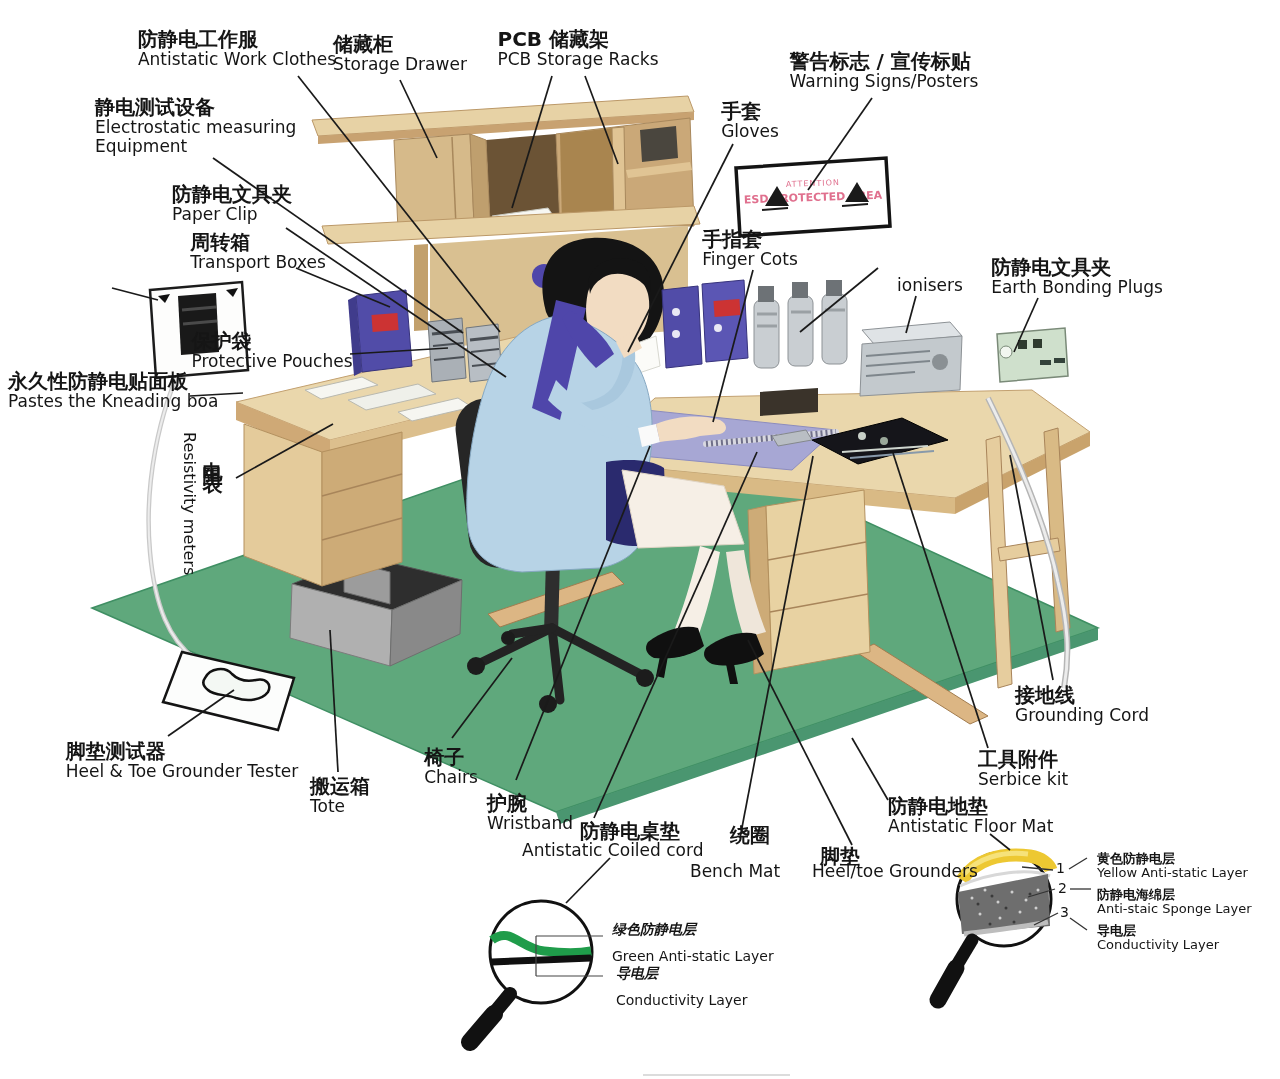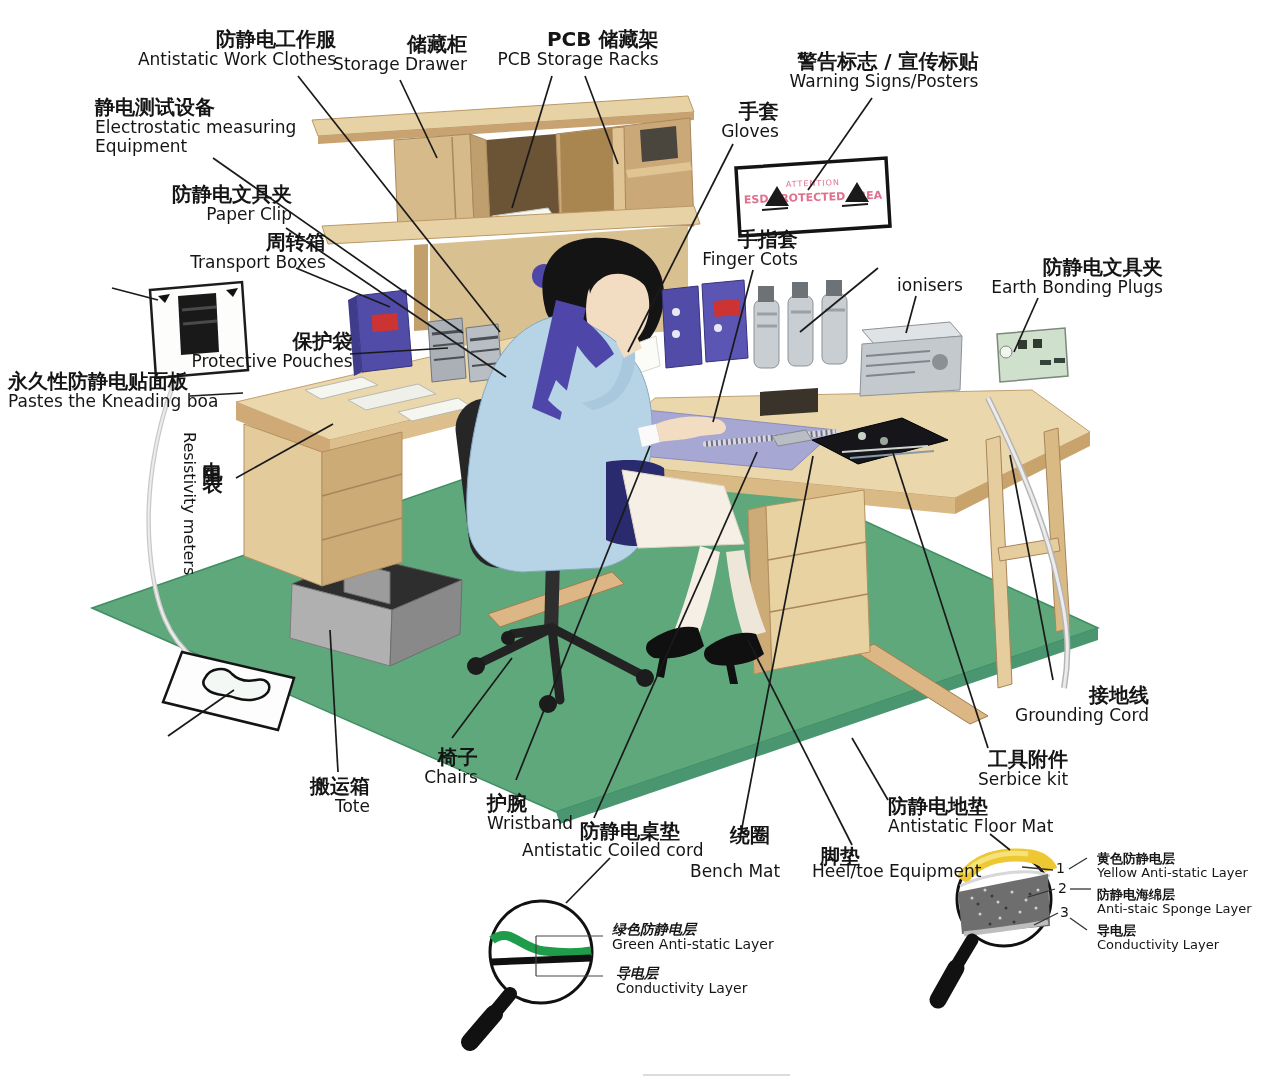--- a/index.html
+++ b/index.html
@@ -1,24 +1,24 @@
 <!DOCTYPE html>
 <html><head>
 <meta charset="utf-8">
 <style>
   html,body{margin:0;padding:0;background:#fff;}
   .stage{position:relative;width:1280px;height:1079px;background:#ffffff;overflow:hidden;
          font-family:"DejaVu Sans","Liberation Sans",sans-serif;color:#151515;}
   .scene{position:absolute;left:0;top:0;}
   .lbl{position:absolute;line-height:1.1;white-space:nowrap;}
-  .c{transform:translateX(-50%);text-align:right;}
+  .c{transform:translateX(-50%);text-align:left;}
   .zh{display:block;font-size:20px;font-weight:600;}
   .en{display:block;font-size:17px;font-weight:500;}
   .small14 .zh{font-size:14px;font-style:italic;}
-  .small14 .en{font-size:14px;font-weight:400;}
+  .small14 .en{font-size:14px;font-weight:400;margin-top:12px;}
   .small13 .zh{font-size:13px;}
   .small13 .en{font-size:13px;font-weight:400;}
   .num{position:absolute;font-size:14px;font-weight:500;}
   .rot90{transform:rotate(90deg);transform-origin:0 0;font-size:16px;font-weight:500;}
   .vert-zh{writing-mode:vertical-rl;font-size:20px;font-weight:600;letter-spacing:6px;}
 </style>
 </head>
 <body>
 
 <div class="stage">
@@ -359,20 +359,24 @@
   <span class="zh">手指套</span>
   <span class="en">Finger Cots</span>
 </div>
 <div class="lbl c" style="left:930px;top:276px">
   <span class="en">ionisers</span>
 </div>
 <div class="lbl c" style="left:1077px;top:256px">
   <span class="zh">防静电文具夹</span>
   <span class="en">Earth Bonding Plugs</span>
 </div>
+<div class="lbl c" style="left:182px;top:740px">
+  <span class="zh">脚垫测试器</span>
+  <span class="en">Heel &amp;  Toe Grounder Tester</span>
+</div>
 <div class="lbl c" style="left:340px;top:775px">
   <span class="zh">搬运箱</span>
   <span class="en">Tote</span>
 </div>
 <div class="lbl c" style="left:451px;top:746px">
   <span class="zh">椅子</span>
   <span class="en">Chairs</span>
 </div>
 <div class="lbl" style="left:487px;top:792px">
   <span class="zh">护腕</span>
@@ -387,21 +391,21 @@
 <div class="lbl" style="left:730px;top:824px">
   <span class="zh">绕圈</span>
 </div>
 <div class="lbl" style="left:690px;top:862px">
   <span class="en">Bench Mat</span>
 </div>
 <div class="lbl" style="left:820px;top:845px">
   <span class="zh">脚垫</span>
 </div>
 <div class="lbl" style="left:812px;top:862px">
-  <span class="en">Heel/toe Equipment</span>
+  <span class="en">Heel/toe Grounders</span>
 </div>
 <div class="lbl" style="left:888px;top:795px">
   <span class="zh">防静电地垫</span>
   <span class="en">Antistatic Floor Mat</span>
 </div>
 <div class="lbl c" style="left:1082px;top:684px">
   <span class="zh">接地线</span>
   <span class="en">Grounding Cord</span>
 </div>
 <div class="lbl c" style="left:1023px;top:748px">

